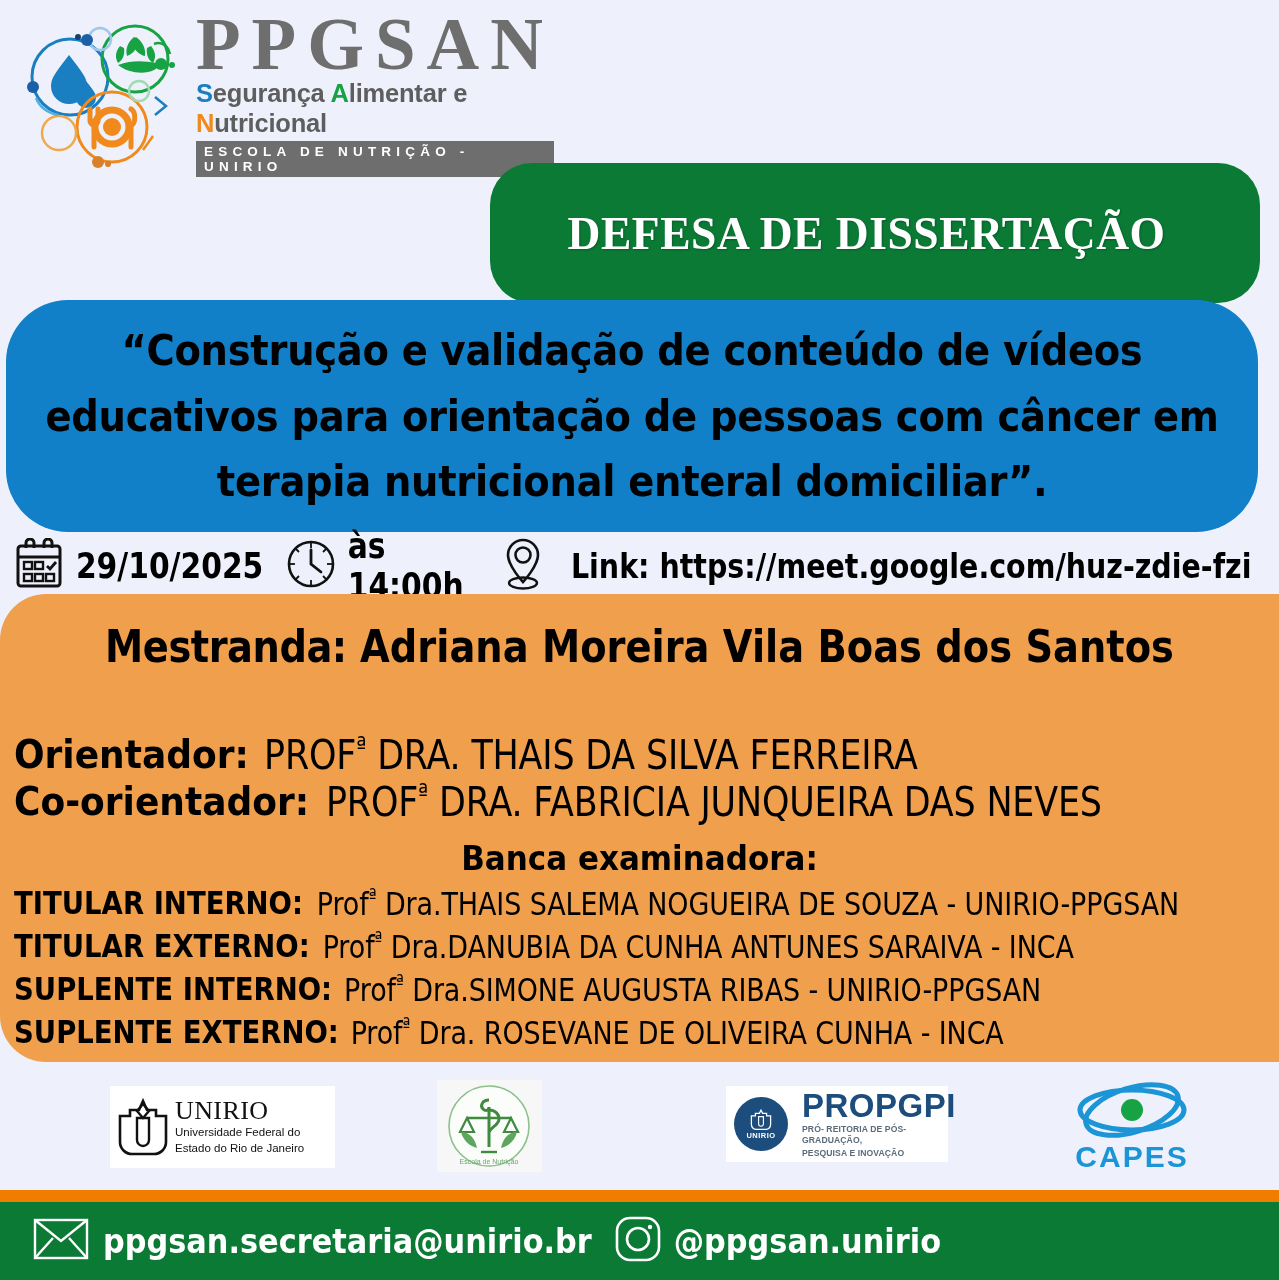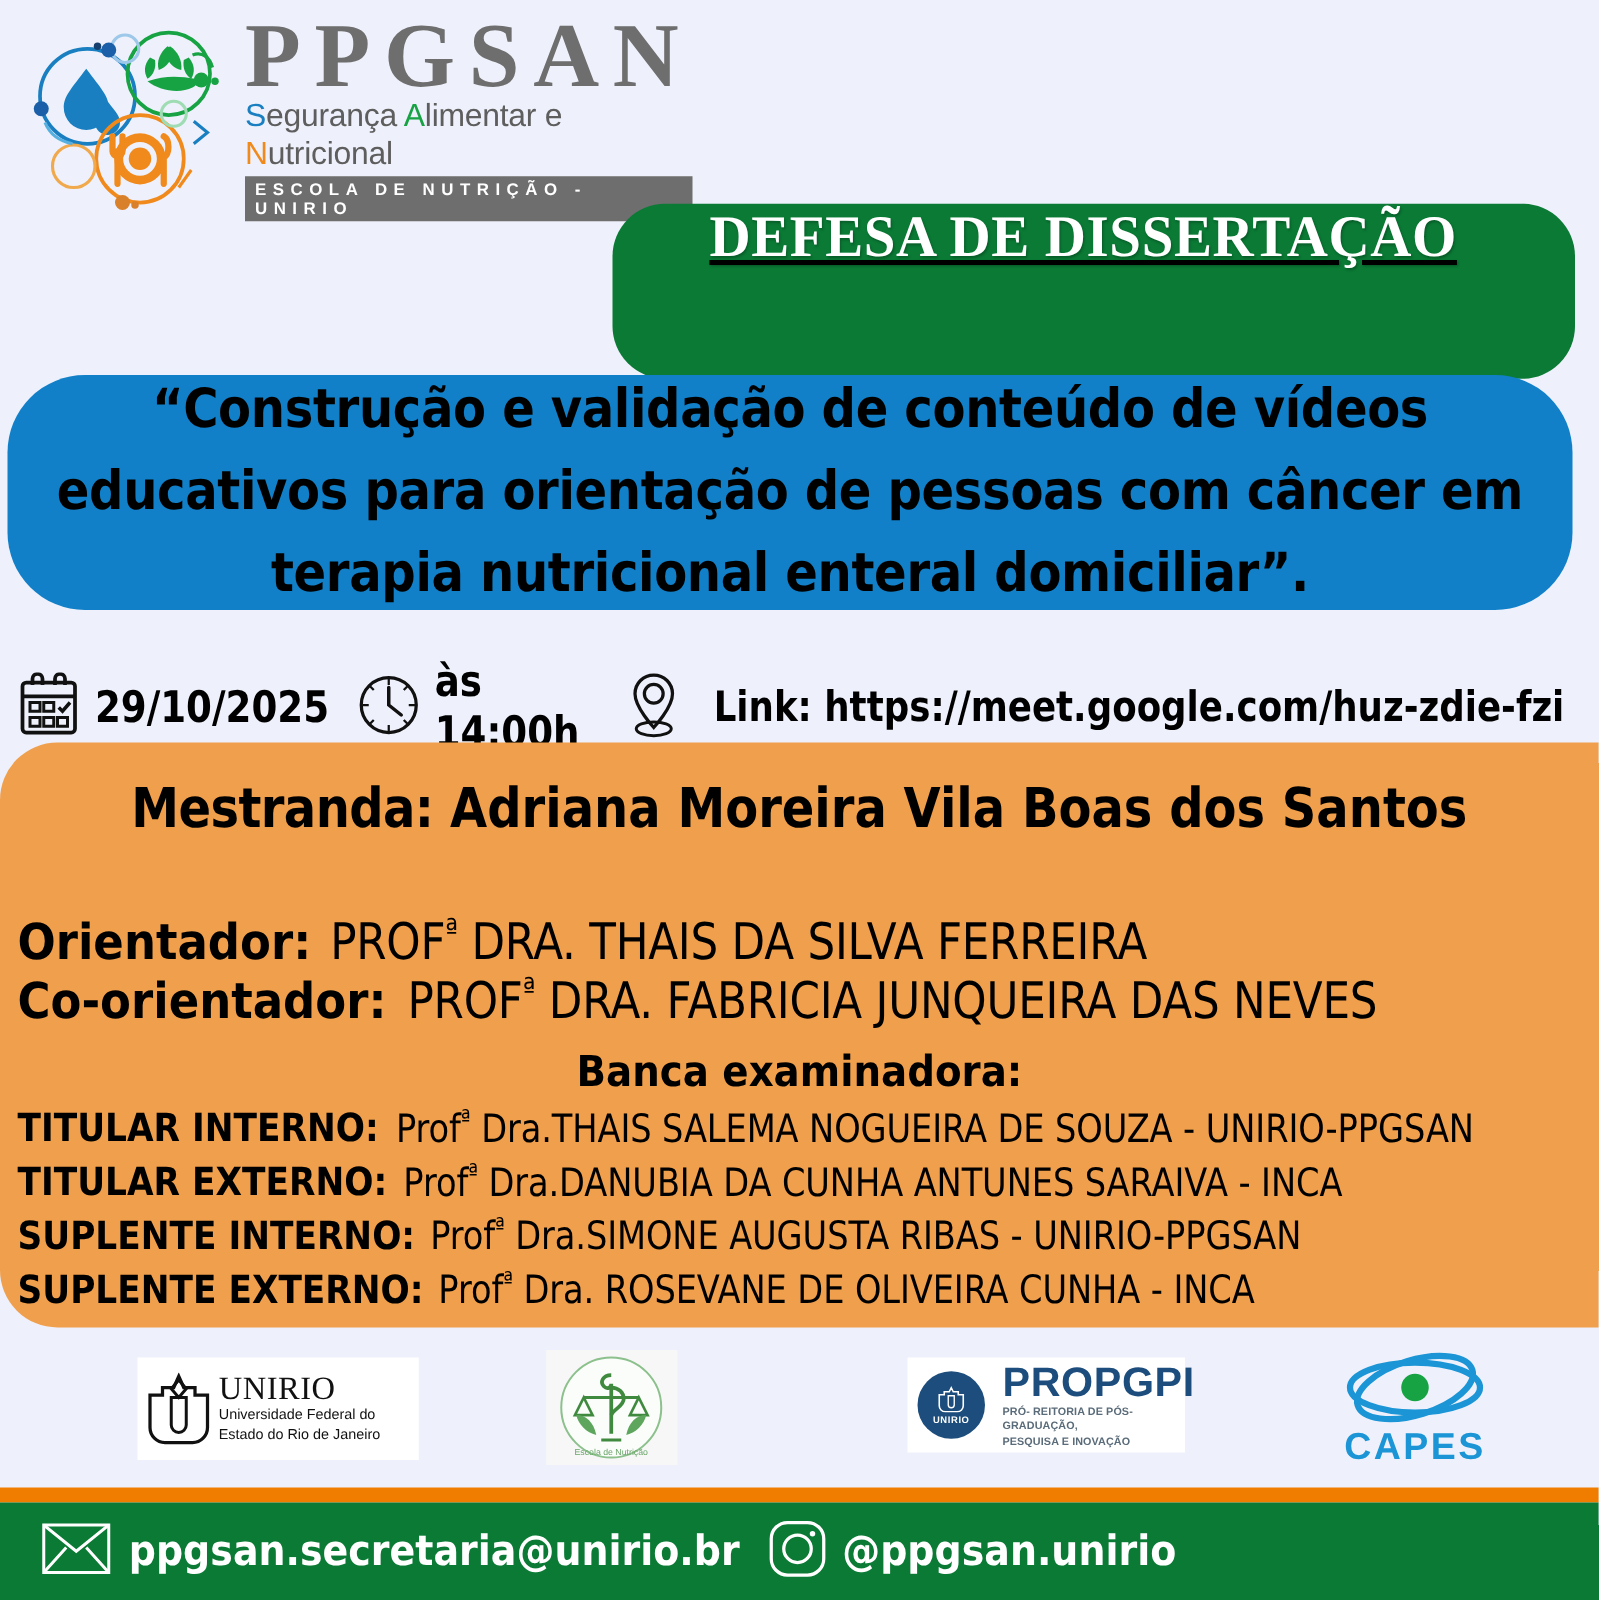--- a/index.html
+++ b/index.html
@@ -14,45 +14,45 @@
   
   .brand { position: absolute; left: 14px; top: 16px; width: 500px; height: 155px; display: flex; align-items: center; }
   .brand-mark { width: 176px; height: 150px; flex: 0 0 176px; }
   .brand-text { margin-left: 6px; }
   .brand-ppgsan {
     font-family: "Liberation Serif", serif;
     font-size: 73px; font-weight: 700; color: #6e6e6e;
     letter-spacing: 11px; line-height: .95;
   }
   .brand-l1 { font-size: 25.5px; font-weight: 700; color: #5e5e5e; letter-spacing: -.2px; line-height: 1.15; }
-  .brand-l2 { font-size: 25.5px; font-weight: 400; color: #5e5e5e; letter-spacing: -.2px; line-height: 1.15; }
+  .brand-l2 { font-size: 25.5px; font-weight: 700; color: #5e5e5e; letter-spacing: -.2px; line-height: 1.15; }
   .brand-l2 .b { color: #1a7fc1; } .brand-l2 .g { color: #17a344; } .brand-l2 .o { color: #f08a1c; }
   .brand-strip {
     margin-top: 3px; background: #6e6e6e; color: #fff;
     font-size: 13.5px; font-weight: 700; letter-spacing: 5.2px;
     padding: 3px 6px 3px 8px; display: inline-block;
   }
 
   
   .banner-green {
     position: absolute; left: 490px; top: 163px; width: 770px; height: 140px;
     background: #0a7a35; border-radius: 42px;
-    display: flex; align-items: flex-start; justify-content: center; text-decoration: underline;
+    display: flex; align-items: center; justify-content: center;
   }
   .banner-green span {
     font-family: "Liberation Serif", serif;
     font-weight: 700; font-size: 47px; color: #ffffff;
     letter-spacing: .5px; transform: scaleX(.97);
     text-shadow: 1px 1px 2px rgba(0,0,0,.25);
     padding-right: 18px;
   }
 
   
   .banner-blue {
-    position: absolute; left: 6px; top: 300px; width: 1252px; height: 188px;
+    position: absolute; left: 6px; top: 300px; width: 1252px; height: 232px;
     background: #1180c8; border-radius: 62px;
     display: flex; align-items: center; justify-content: center;
   }
   .banner-blue .title {
     font-family: "DejaVu Sans", sans-serif;
     font-weight: 700; font-size: 38.5px; color: #000;
     text-align: center; line-height: 1.52; letter-spacing: -.3px;
     transform: scaleY(1.12); width: 1190px;
   }
 

